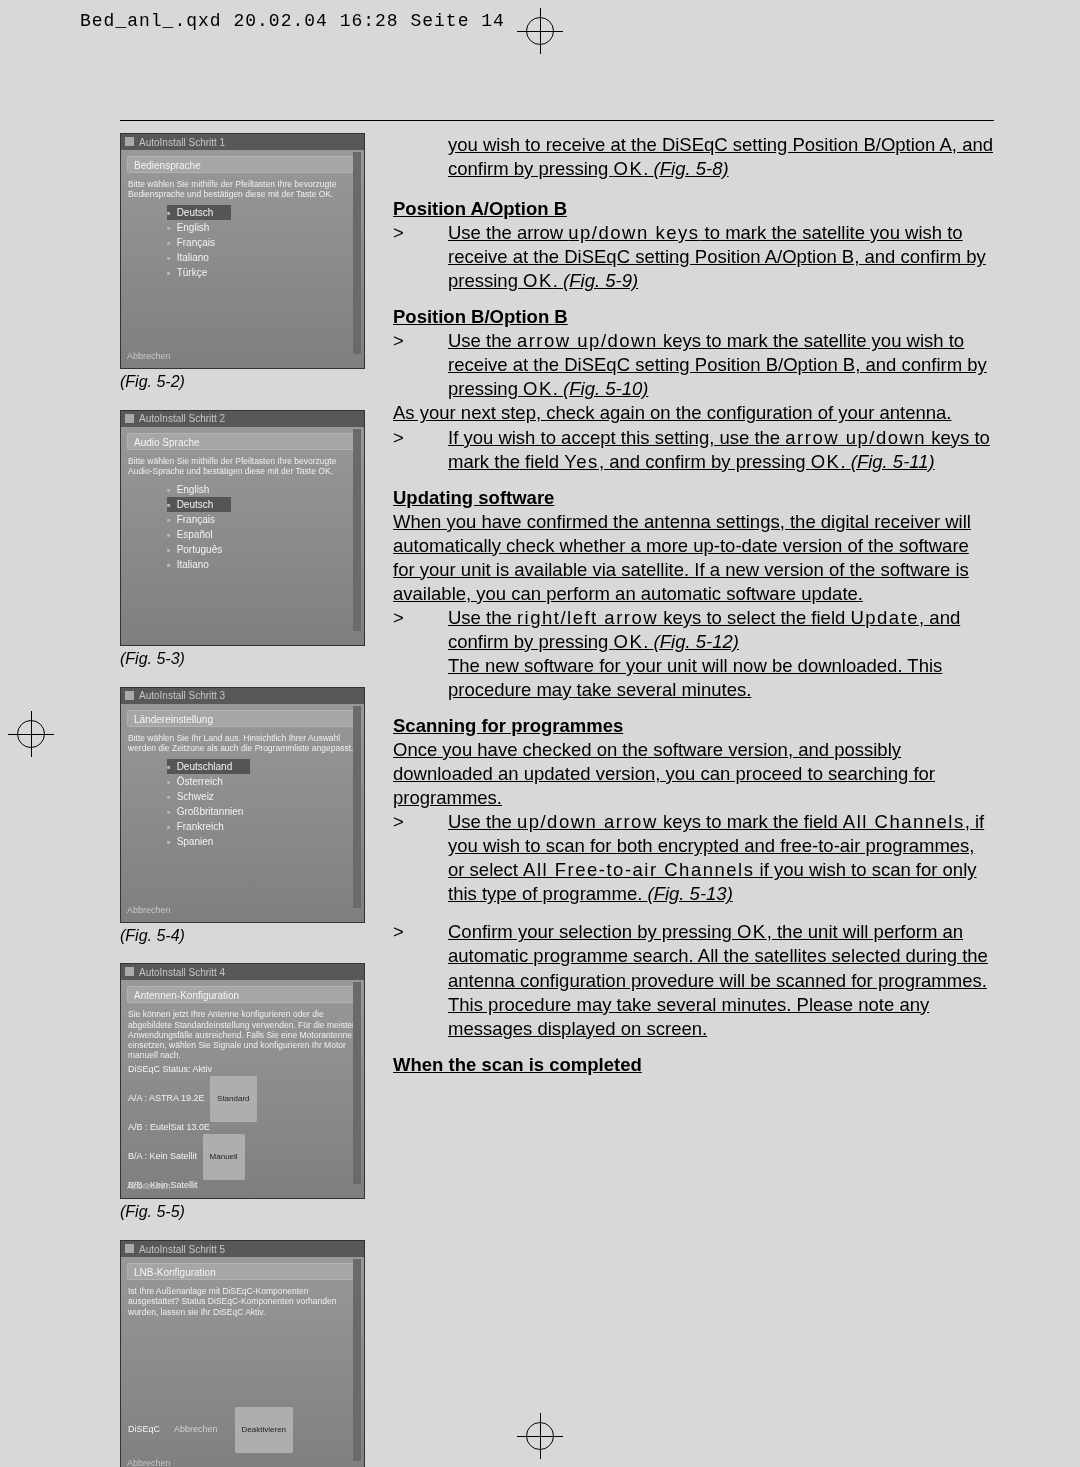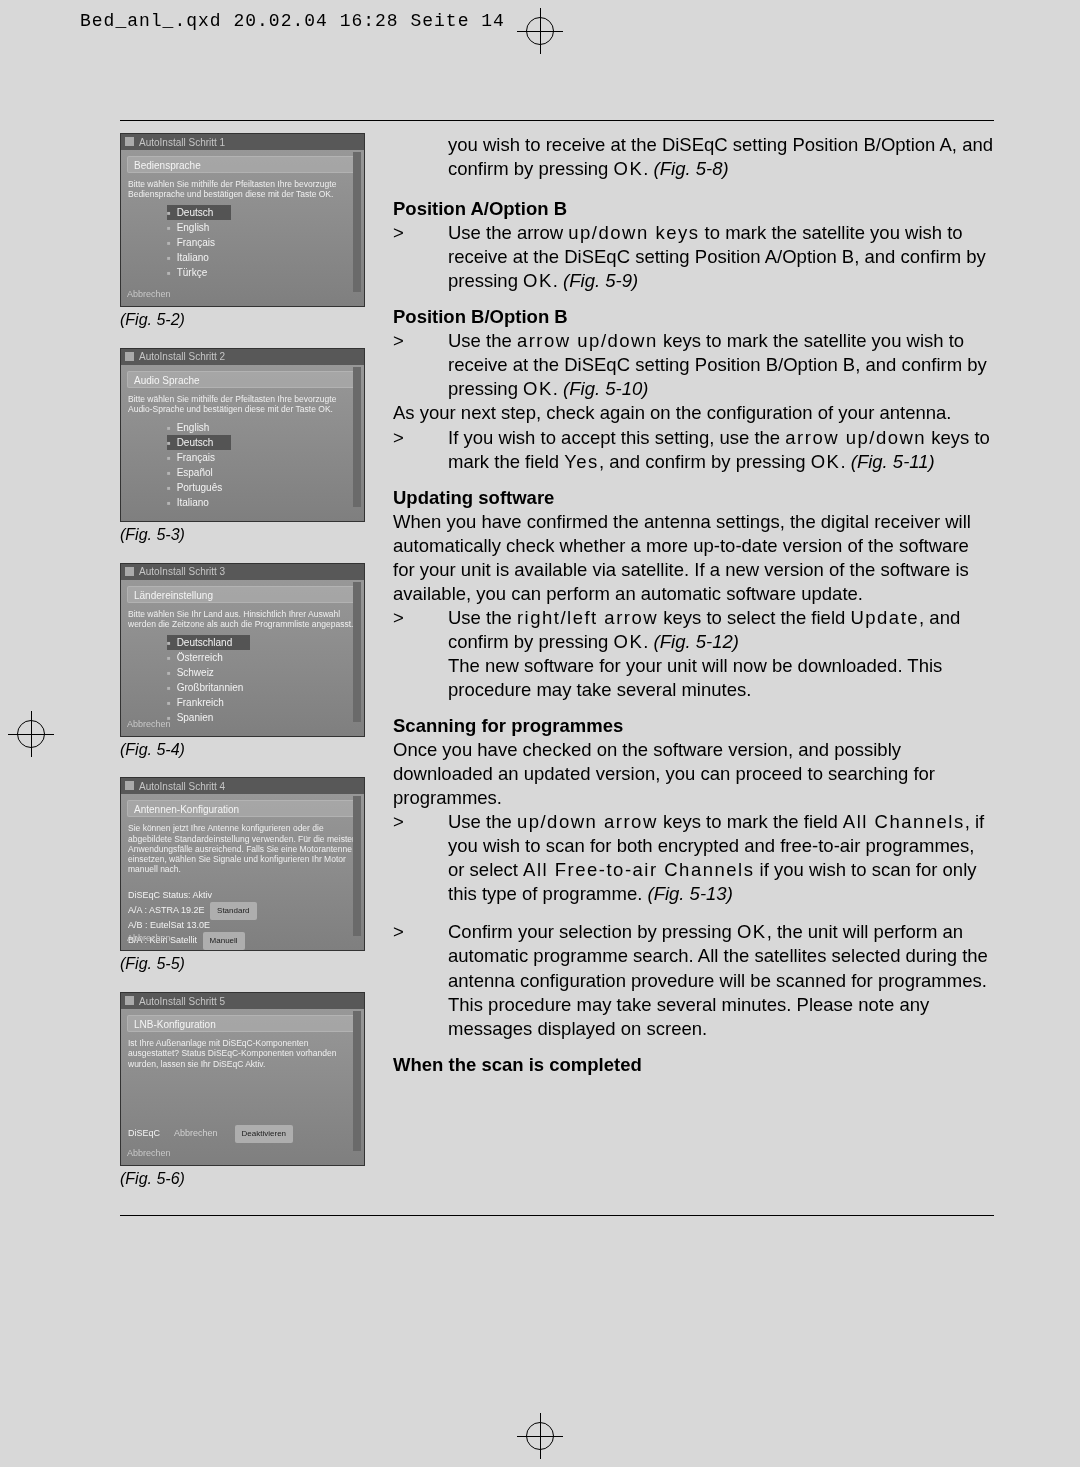--- a/index.html
+++ b/index.html
@@ -61,21 +61,21 @@
   .content {
     display: flex;
     gap: 28px;
   }
   .figs {
     width: 245px;
     flex-shrink: 0;
   }
   .shot {
     width: 245px;
-    height: 174px;
+    height: 236px;
     background: linear-gradient(#9a9a9a,#7f7f7f);
     border: 1px solid #333;
     position: relative;
     margin-bottom: 3px;
     font-size: 10px;
     color: #eee;
     overflow: hidden;
   }
   .shot .tb {
     height: 16px;
@@ -109,35 +109,35 @@
   .shot ul li { font-size: 10px; color: #f3f3f3; line-height: 1.5; }
   .shot ul li::before { content:'\25A0'; font-size:6px; color:#b5b5b5; margin-right:6px; vertical-align:middle; }
   .shot ul li.hl { background: rgba(70,70,70,0.8); display:inline-block; padding:0 18px 0 0; border-radius:0; }
   .shot .sidebar {
     position:absolute; right:3px; top:18px; bottom:14px; width:8px; background:#6a6a6a;
   }
   .shot .foot {
     position:absolute; left:6px; bottom:3px; height:14px;
     font-size:9px; color:#c8c8c8;
   }
-  .shot .table { font-size:9px; margin:16px 7px; color:#f3f3f3; }
+  .shot .table { font-size:9px; margin:4px 7px; color:#f3f3f3; }
   .shot .btn {
     display:inline-block; background:#aeaeae; color:#222; font-size:8px;
-    padding:4px 7px; border-radius:2px; margin-left:3px;
+    padding:18px 7px; border-radius:2px; margin-left:3px;
   }
   .figcap {
     font-style: italic;
     font-size: 16px;
     margin-bottom: 17px;
   }
   .txt {
     flex: 1;
     color: #000;
   }
-  .txt p { margin-bottom: 0; }
+  .txt p { margin-bottom: 0; text-decoration: underline; }
   .txt .h { font-weight: bold; margin-top: 12px; }
   .txt .h.first { margin-top: 16px; }
   .indent-block { padding-left: 55px; text-indent: -55px; }
   .indent-block .gt { display:inline-block; width:55px; text-indent:0; }
   .fig-ref { font-style: italic; }
   .spaced { letter-spacing: 1.5px; }
   .pagenum {
     text-align:center;
     font-size:18px;
     margin-top:6px;

